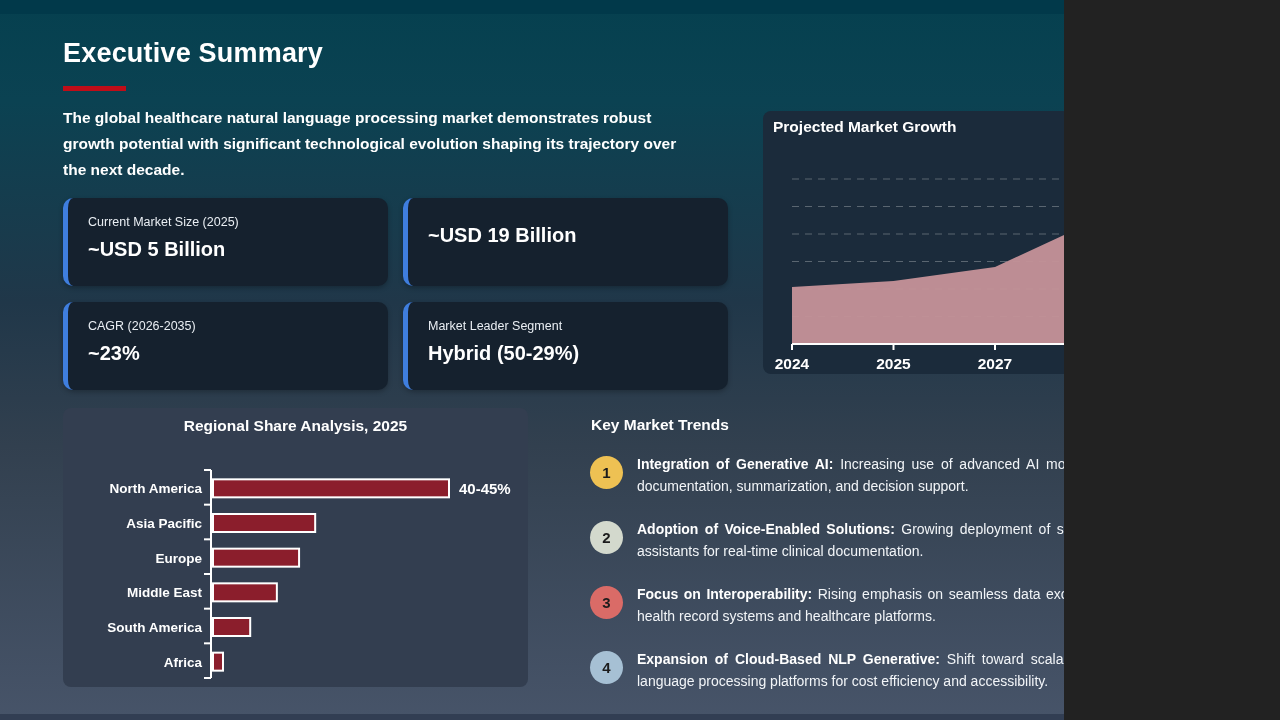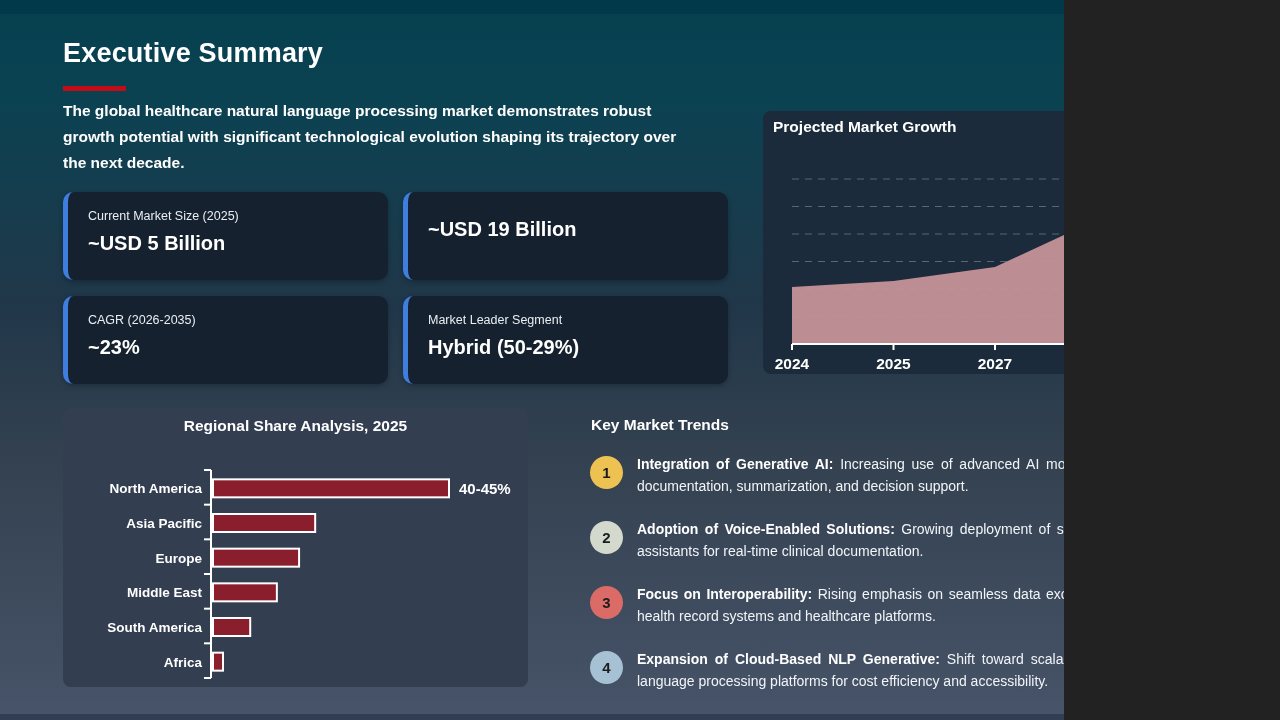--- a/index.html
+++ b/index.html
@@ -5,30 +5,30 @@
   html,body{margin:0;padding:0;background:#222;}
   .slide{position:relative;width:1064px;height:720px;overflow:hidden;
          font-family:"Liberation Sans",sans-serif;color:#fff;
          background:linear-gradient(180deg,#05404f 0%,#0b4252 14%,#203749 42%,#32404f 62%,#475469 100%);}
   .topbar{position:absolute;top:0;left:0;right:0;height:14px;background:#01394a;}
   .bottombar{position:absolute;bottom:0;left:0;right:0;height:6px;background:#323e53;}
 
   .page-title{position:absolute;left:63px;top:38px;font-size:27px;font-weight:700;letter-spacing:.2px;}
   .title-rule{position:absolute;left:63px;top:86px;width:63px;height:5px;background:#c00d18;}
 
-  .intro{position:absolute;left:63px;top:98px;width:630px;font-size:15.5px;font-weight:700;line-height:26px;}
+  .intro{position:absolute;left:63px;top:105px;width:630px;font-size:15.5px;font-weight:700;line-height:26px;}
 
   
   .logo{position:absolute;left:1151px;top:8px;width:84px;height:84px;border-radius:50%;background:#fff;
         box-shadow:0 3px 8px rgba(0,0,0,.35);display:flex;flex-direction:column;align-items:center;justify-content:center;gap:42px;}
   .logo-name{font-family:"Liberation Serif",serif;font-weight:700;font-size:11px;color:#8c1a2b;letter-spacing:.2px;margin-top:1px;}
   .logo-tag{font-family:"Liberation Serif",serif;font-weight:700;font-size:6.5px;color:#1f3f8f;border-bottom:1px solid #1f3f8f;padding-bottom:1px;}
 
   
-  .stats{position:absolute;left:63px;top:192px;display:grid;grid-template-columns:325px 325px;
+  .stats{position:absolute;left:63px;top:198px;display:grid;grid-template-columns:325px 325px;
          grid-auto-rows:88px;column-gap:15px;row-gap:16px;}
   .stat{background:#15212e;border-radius:10px;border-left:5px solid #3f7ede;padding:17px 20px 0;box-sizing:border-box;
         box-shadow:0 2px 5px rgba(0,0,0,.25);}
   .stat-label{font-size:12.5px;color:#e9eef3;}
   .stat-value{margin-top:9px;font-size:20px;font-weight:700;}
 
   
   .growth-card{position:absolute;left:763px;top:111px;width:464px;height:263px;background:#1b2b3b;border-radius:8px;}
   .growth-title{position:absolute;left:10px;top:7px;font-size:15.5px;font-weight:700;}
   .growth-card svg{position:absolute;left:0;top:0;}

